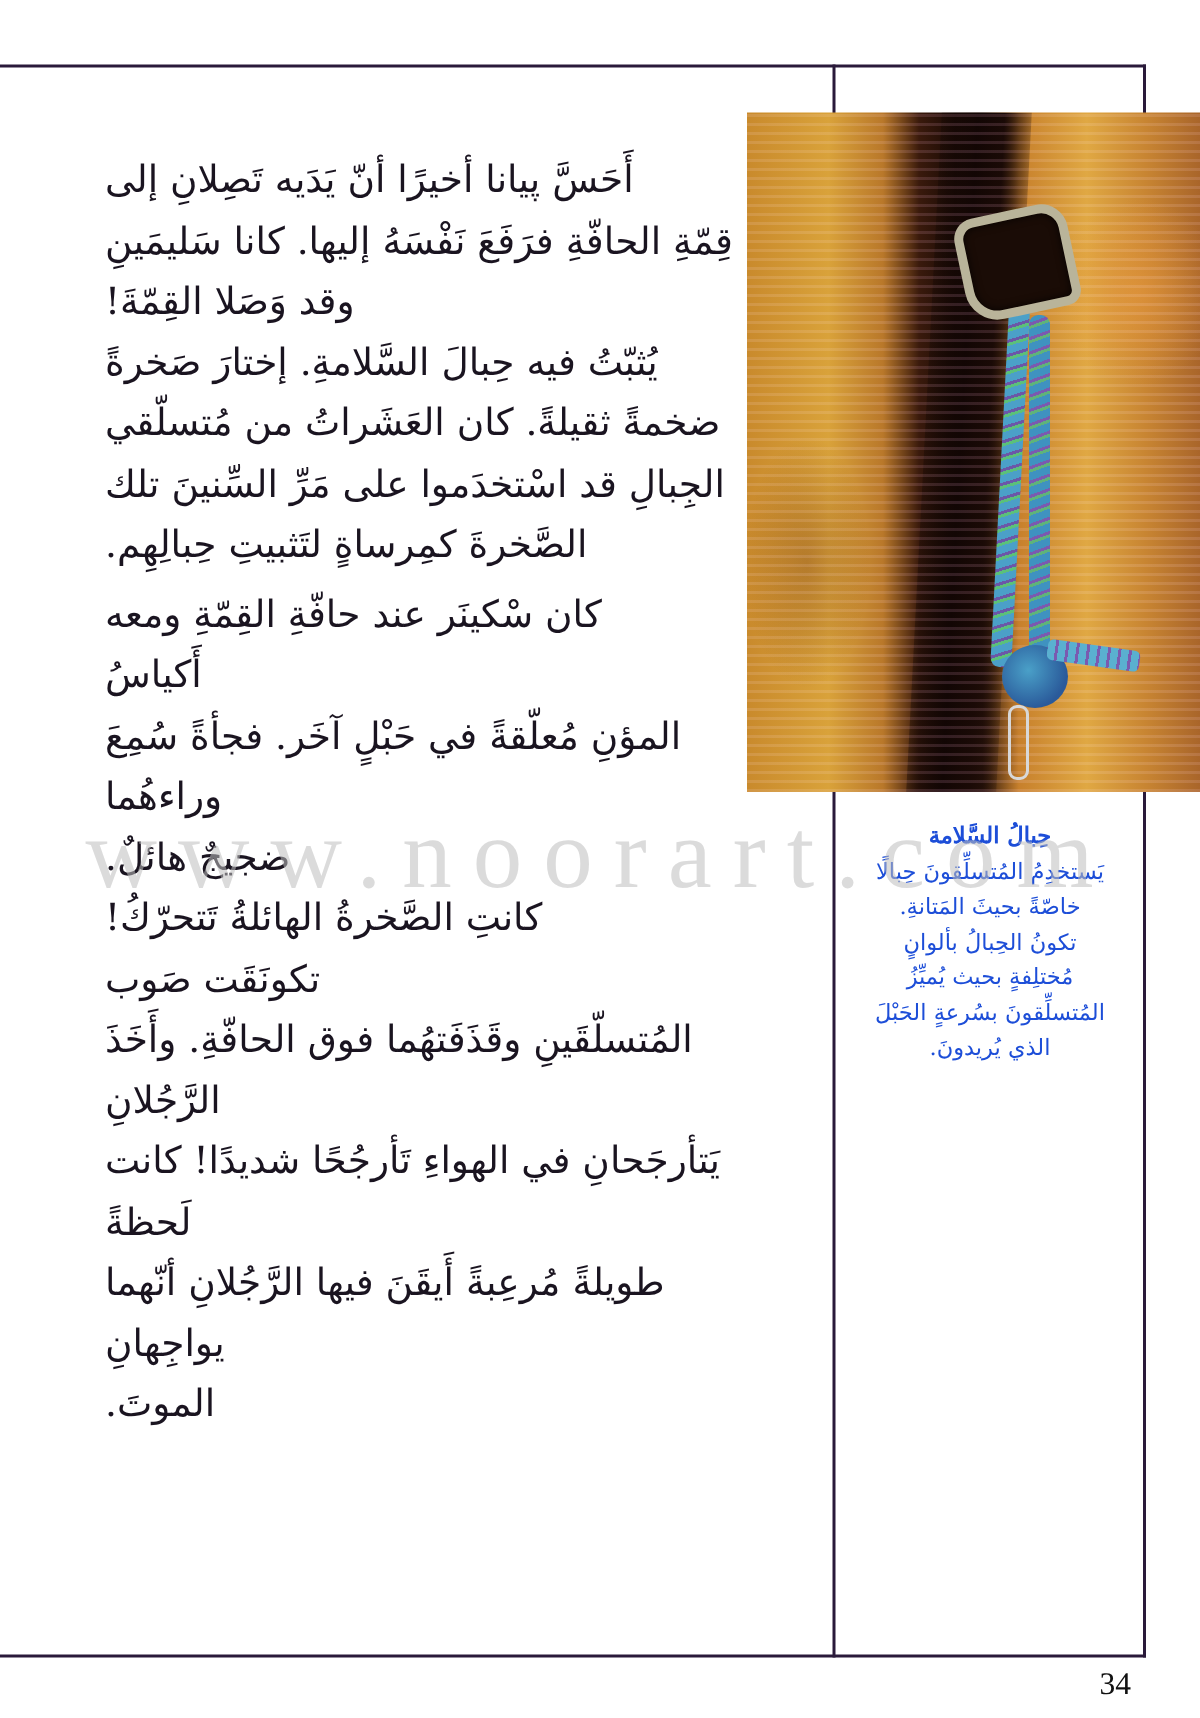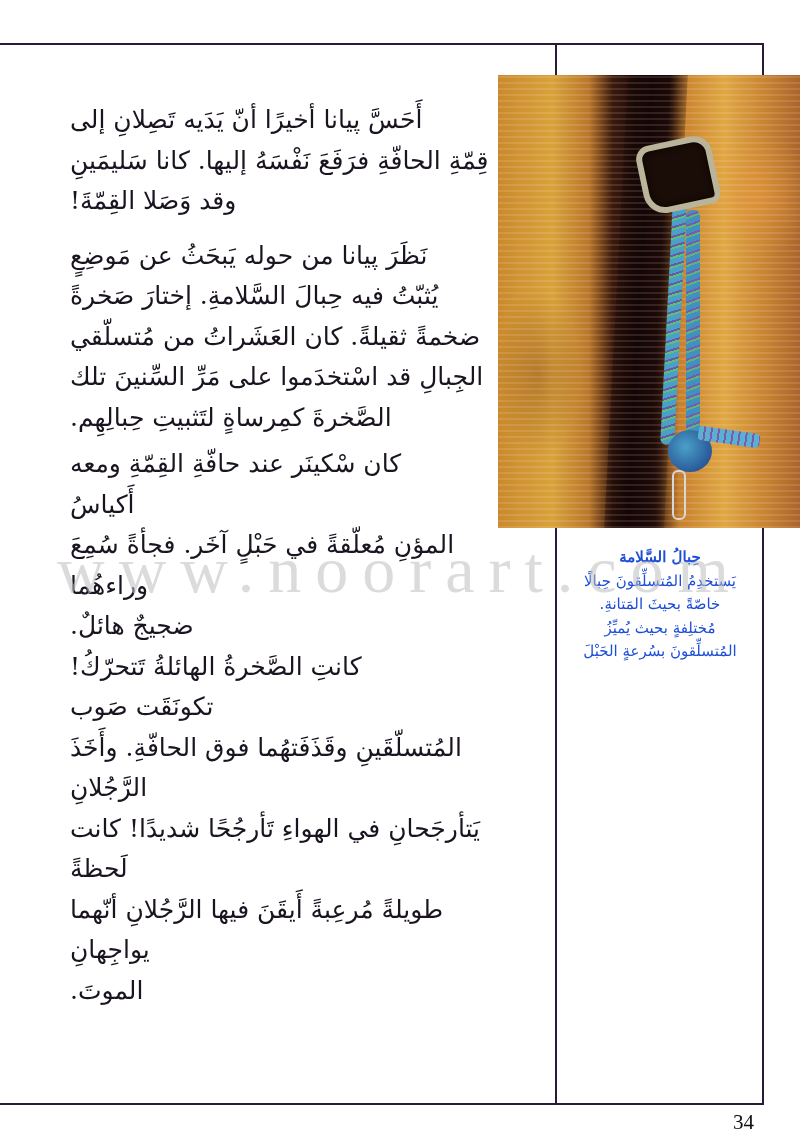--- a/index.html
+++ b/index.html
@@ -121,21 +121,20 @@
   <div class="knot"></div>
   <div class="tail"></div>
   <div class="carabiner"></div>
 </div>
 
 <div class="story">
   <p class="indent">أَحَسَّ پيانا أخيرًا أنّ يَدَيه تَصِلانِ إلى</p>
   <p>قِمّةِ الحافّةِ فرَفَعَ نَفْسَهُ إليها.  كانا سَليمَينِ</p>
   <p>وقد وَصَلا القِمّةَ!</p>
 
-  <p class="indent" style="margin-top:14px">نَظَرَ پيانا من حوله يَبحَثُ عن مَوضِعٍ</p>
   <p>يُثبّتُ فيه حِبالَ السَّلامةِ.  إختارَ صَخرةً</p>
   <p>ضخمةً ثقيلةً.  كان العَشَراتُ من مُتسلّقي</p>
   <p>الجِبالِ قد اسْتخدَموا على مَرِّ السِّنينَ تلك</p>
   <p>الصَّخرةَ كمِرساةٍ لتَثبيتِ حِبالِهِم.</p>
 
   <p class="indent" style="margin-top:6px">كان سْكينَر عند حافّةِ القِمّةِ ومعه أَكياسُ</p>
   <p class="wide">المؤنِ مُعلّقةً في حَبْلٍ آخَر. فجأةً سُمِعَ وراءهُما</p>
   <p>ضجيجٌ هائلٌ.</p>
 
 
@@ -143,19 +142,21 @@
   <p>المُتسلّقَينِ وقَذَفَتهُما فوق الحافّةِ.  وأَخَذَ الرَّجُلانِ</p>
   <p>يَتأرجَحانِ في الهواءِ تَأرجُحًا شديدًا! كانت لَحظةً</p>
   <p>طويلةً مُرعِبةً أَيقَنَ فيها الرَّجُلانِ أنّهما يواجِهانِ</p>
   <p>الموتَ.</p>
 </div>
 
 <div class="caption">
   <p class="cap-title">حِبالُ السَّلامة</p>
   <p class="cap-line">يَستخدِمُ المُتسلِّقونَ حِبالًا</p>
   <p class="cap-line">خاصّةً بحيثَ المَتانةِ.</p>
+  <p class="cap-line">تكونُ الحِبالُ بألوانٍ</p>
   <p class="cap-line">مُختلِفةٍ بحيث يُميِّزُ</p>
   <p class="cap-line">المُتسلِّقونَ بسُرعةٍ الحَبْلَ</p>
+  <p class="cap-line">الذي يُريدونَ.</p>
 </div>
 
 <div class="watermark">www.noorart.com</div>
 
 <div class="page-number">34</div>
 
 </body></html>

